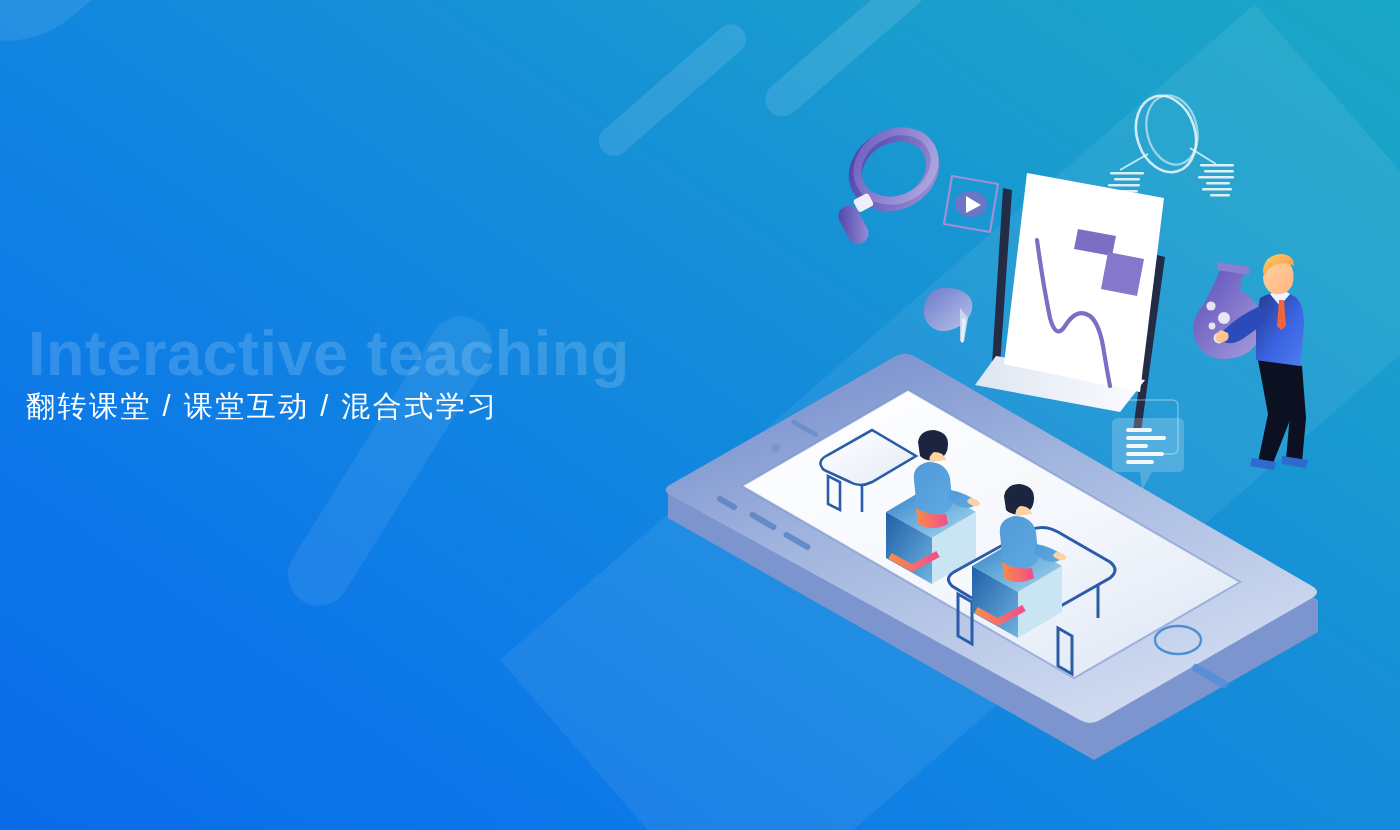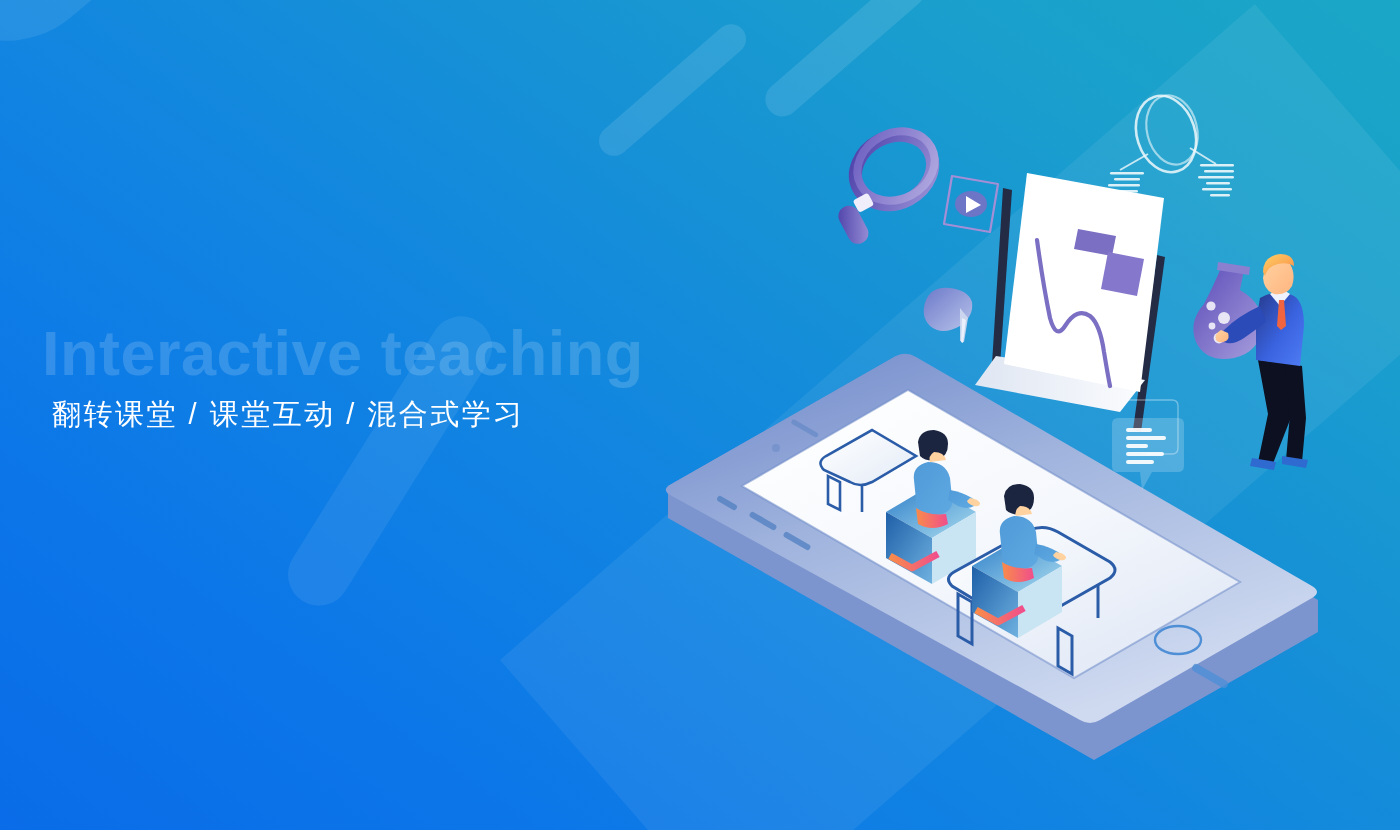--- a/index.html
+++ b/index.html
@@ -71,21 +71,21 @@
     left: 500px;
     top: 660px;
     transform: rotate(-41deg);
     transform-origin: 0 0;
     background: rgba(255,255,255,0.065);
   }
 
   
   #copy {
     position: absolute;
-    left: 40px;
+    left: 26px;
     top: 322px;
     width: 720px;
   }
   #ghost-title {
     font-size: 63px;
     font-weight: bold;
     letter-spacing: 0.5px;
     color: rgba(255,255,255,0.16);
     line-height: 1;
     white-space: nowrap;
@@ -99,21 +99,21 @@
     line-height: 1.15;
     margin: 0 0 26px 0;
     white-space: nowrap;
   }
   #subtitle {
     font-size: 29px;
     font-weight: normal;
     color: #ffffff;
     letter-spacing: 2.5px;
     line-height: 1.2;
-    margin: 12px;
+    margin: 0;
     white-space: nowrap;
   }
 
   
   #art {
     position: absolute;
     left: 0;
     top: 0;
     width: 1400px;
     height: 830px;

